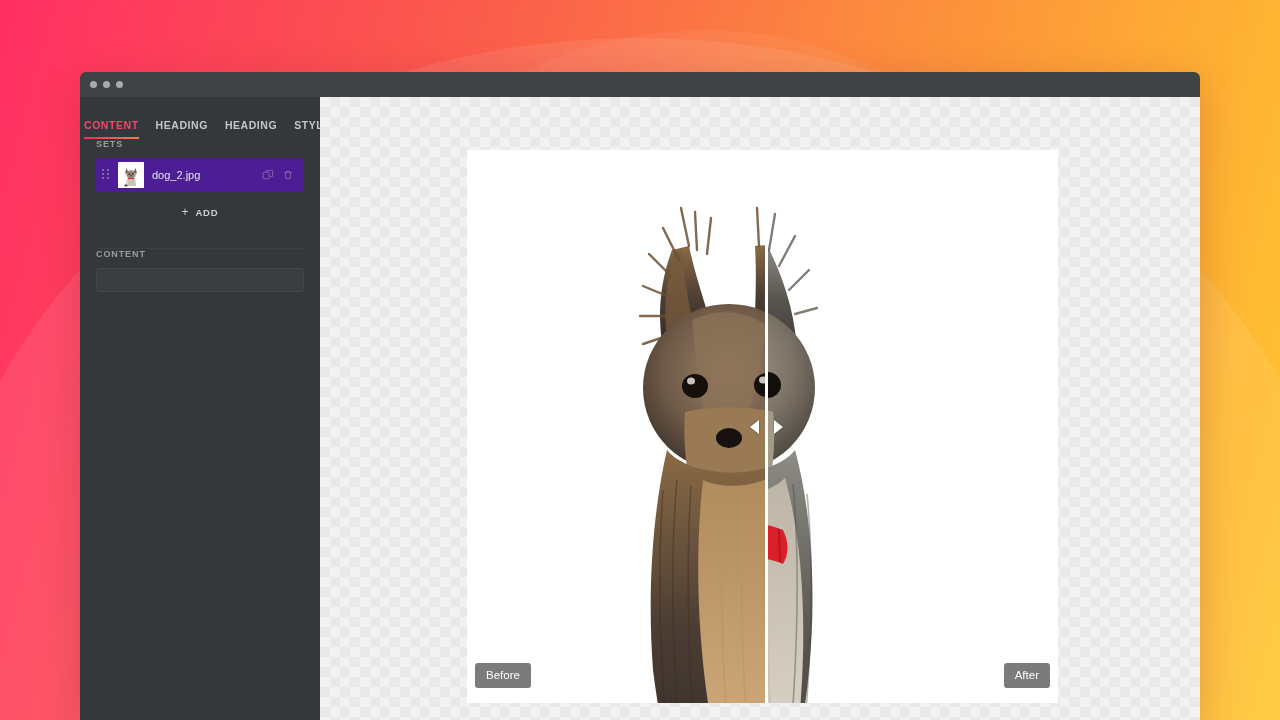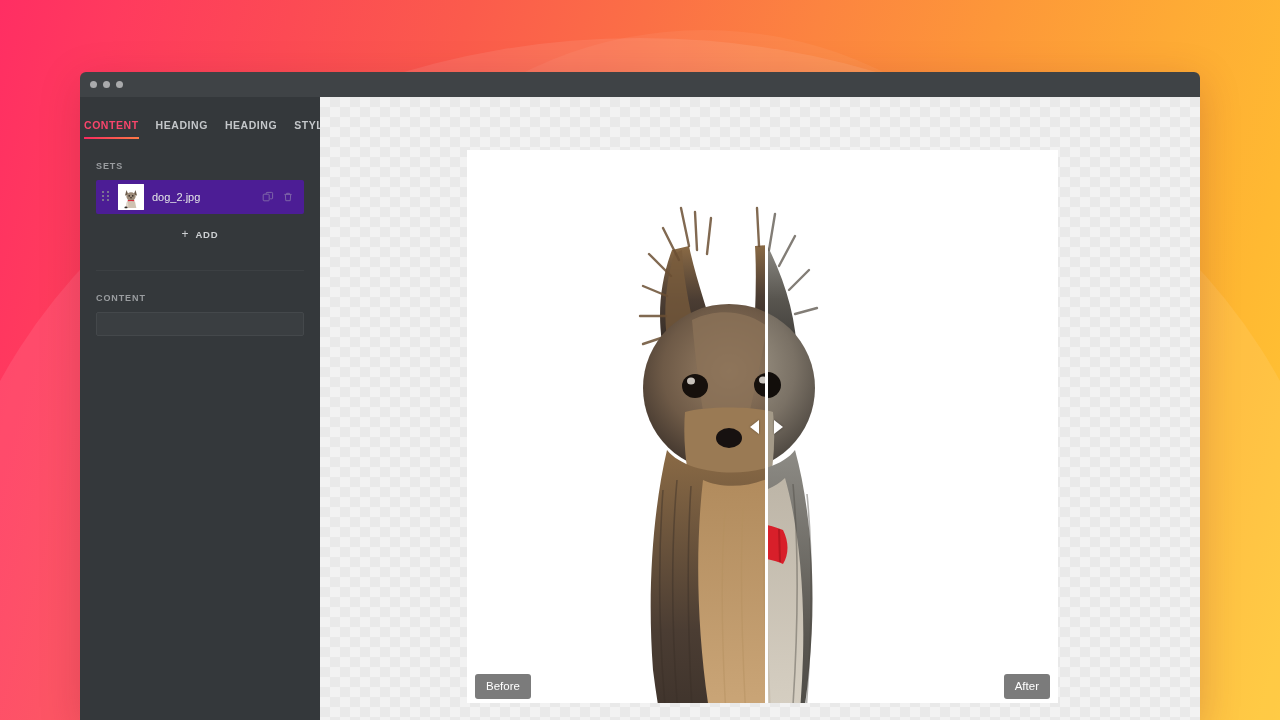--- a/index.html
+++ b/index.html
@@ -79,21 +79,21 @@
   }
   .tab.active { color:#f9456b; }
   .tab.active::after {
     content:""; position:absolute; left:0; right:0; bottom:0;
     height:2px;
     background:linear-gradient(90deg,#f9295f 0%,#fd7a46 100%);
   }
 
   .section-label {
     font-size:9px; font-weight:bold; letter-spacing:0.9px;
-    color:#9a9da0; padding:0 16px; margin-top:22px; margin-bottom:9px;
+    color:#9a9da0; padding:0 16px; margin-bottom:9px;
   }
 
   
   #sets-list { padding:0 16px; }
   .set-row {
     background:#4c1d95; border-radius:2px;
     height:34px; display:flex; align-items:center;
     padding:0 10px 0 6px; gap:8px;
   }
   .drag-handle {
@@ -187,21 +187,21 @@
     filter:drop-shadow(0 0 1px rgba(0,0,0,.35));
   }
   .knob-arrow.right {
     border-top:7px solid transparent; border-bottom:7px solid transparent;
     border-left:9px solid #ffffff;
     filter:drop-shadow(0 0 1px rgba(0,0,0,.35));
   }
 
   
   .corner-label {
-    position:absolute; bottom:4px;
+    position:absolute; bottom:15px;
     background:#7b7b7b; color:#ffffff;
     font-size:11.5px; line-height:1;
     padding:7px 11px; border-radius:3px;
     white-space:nowrap; z-index:7;
   }
   #label-before { left:8px; }
   #label-after  { right:8px; }
 </style>
 </head>
 <body>

